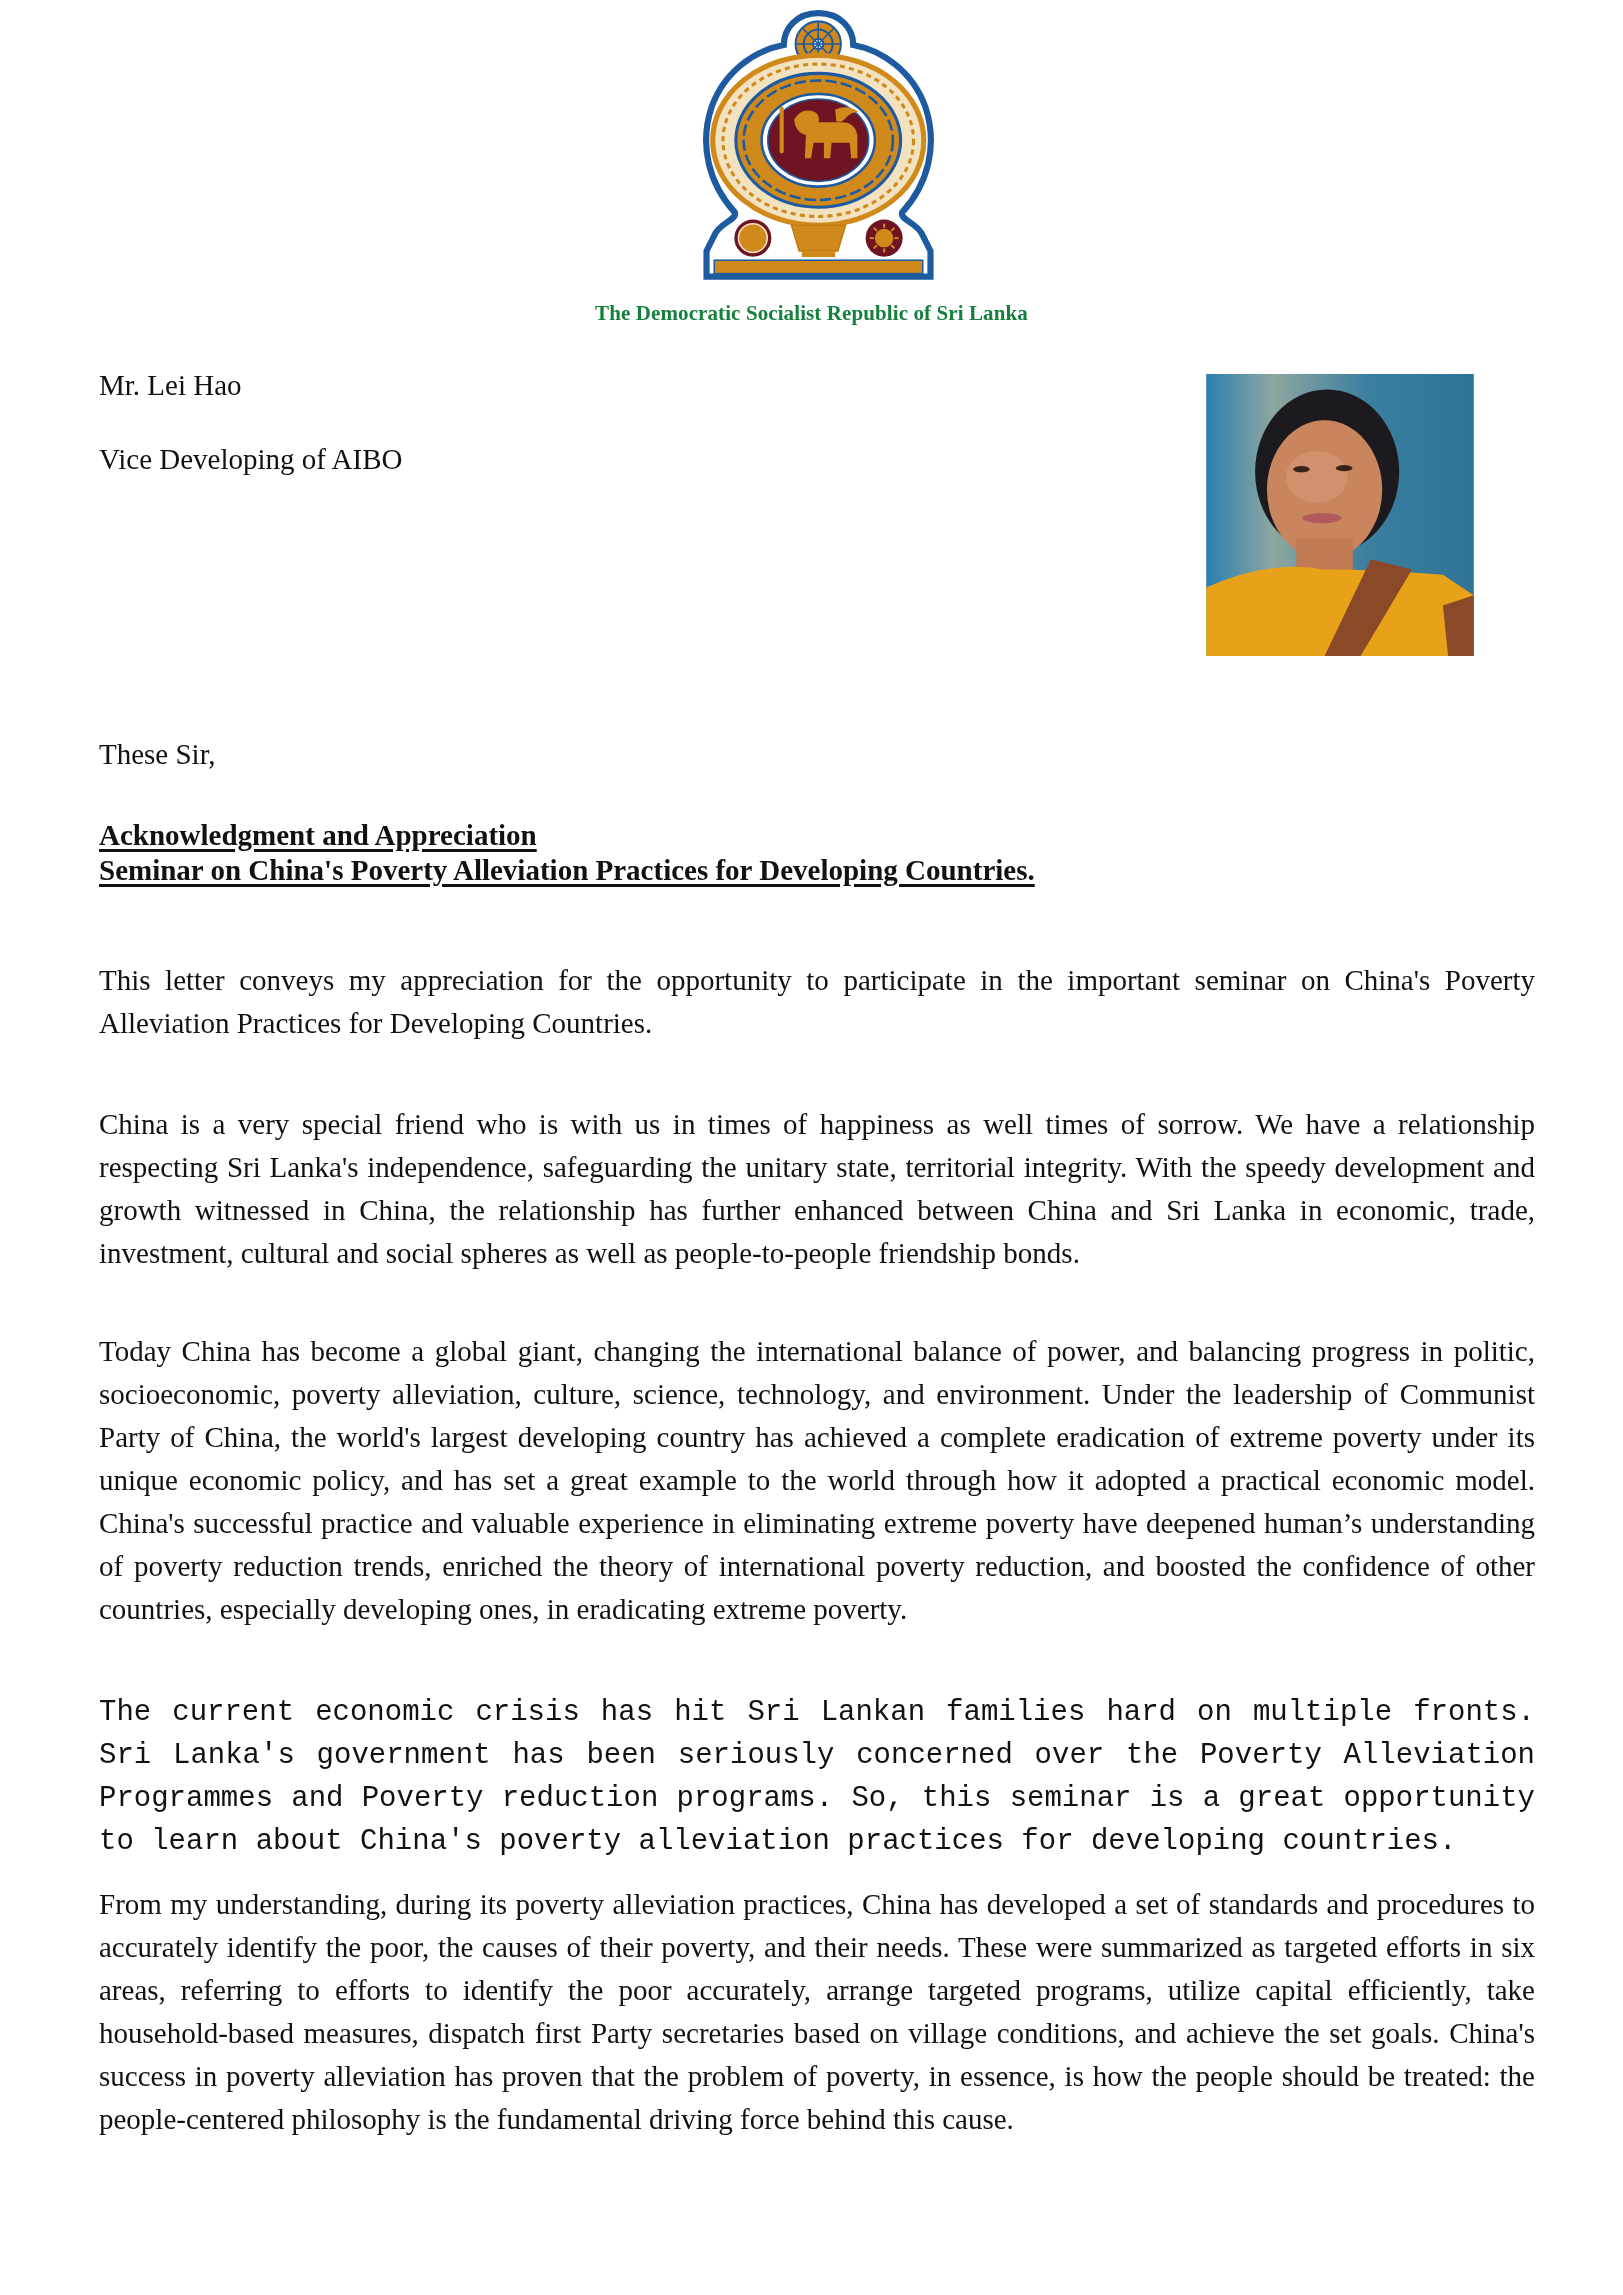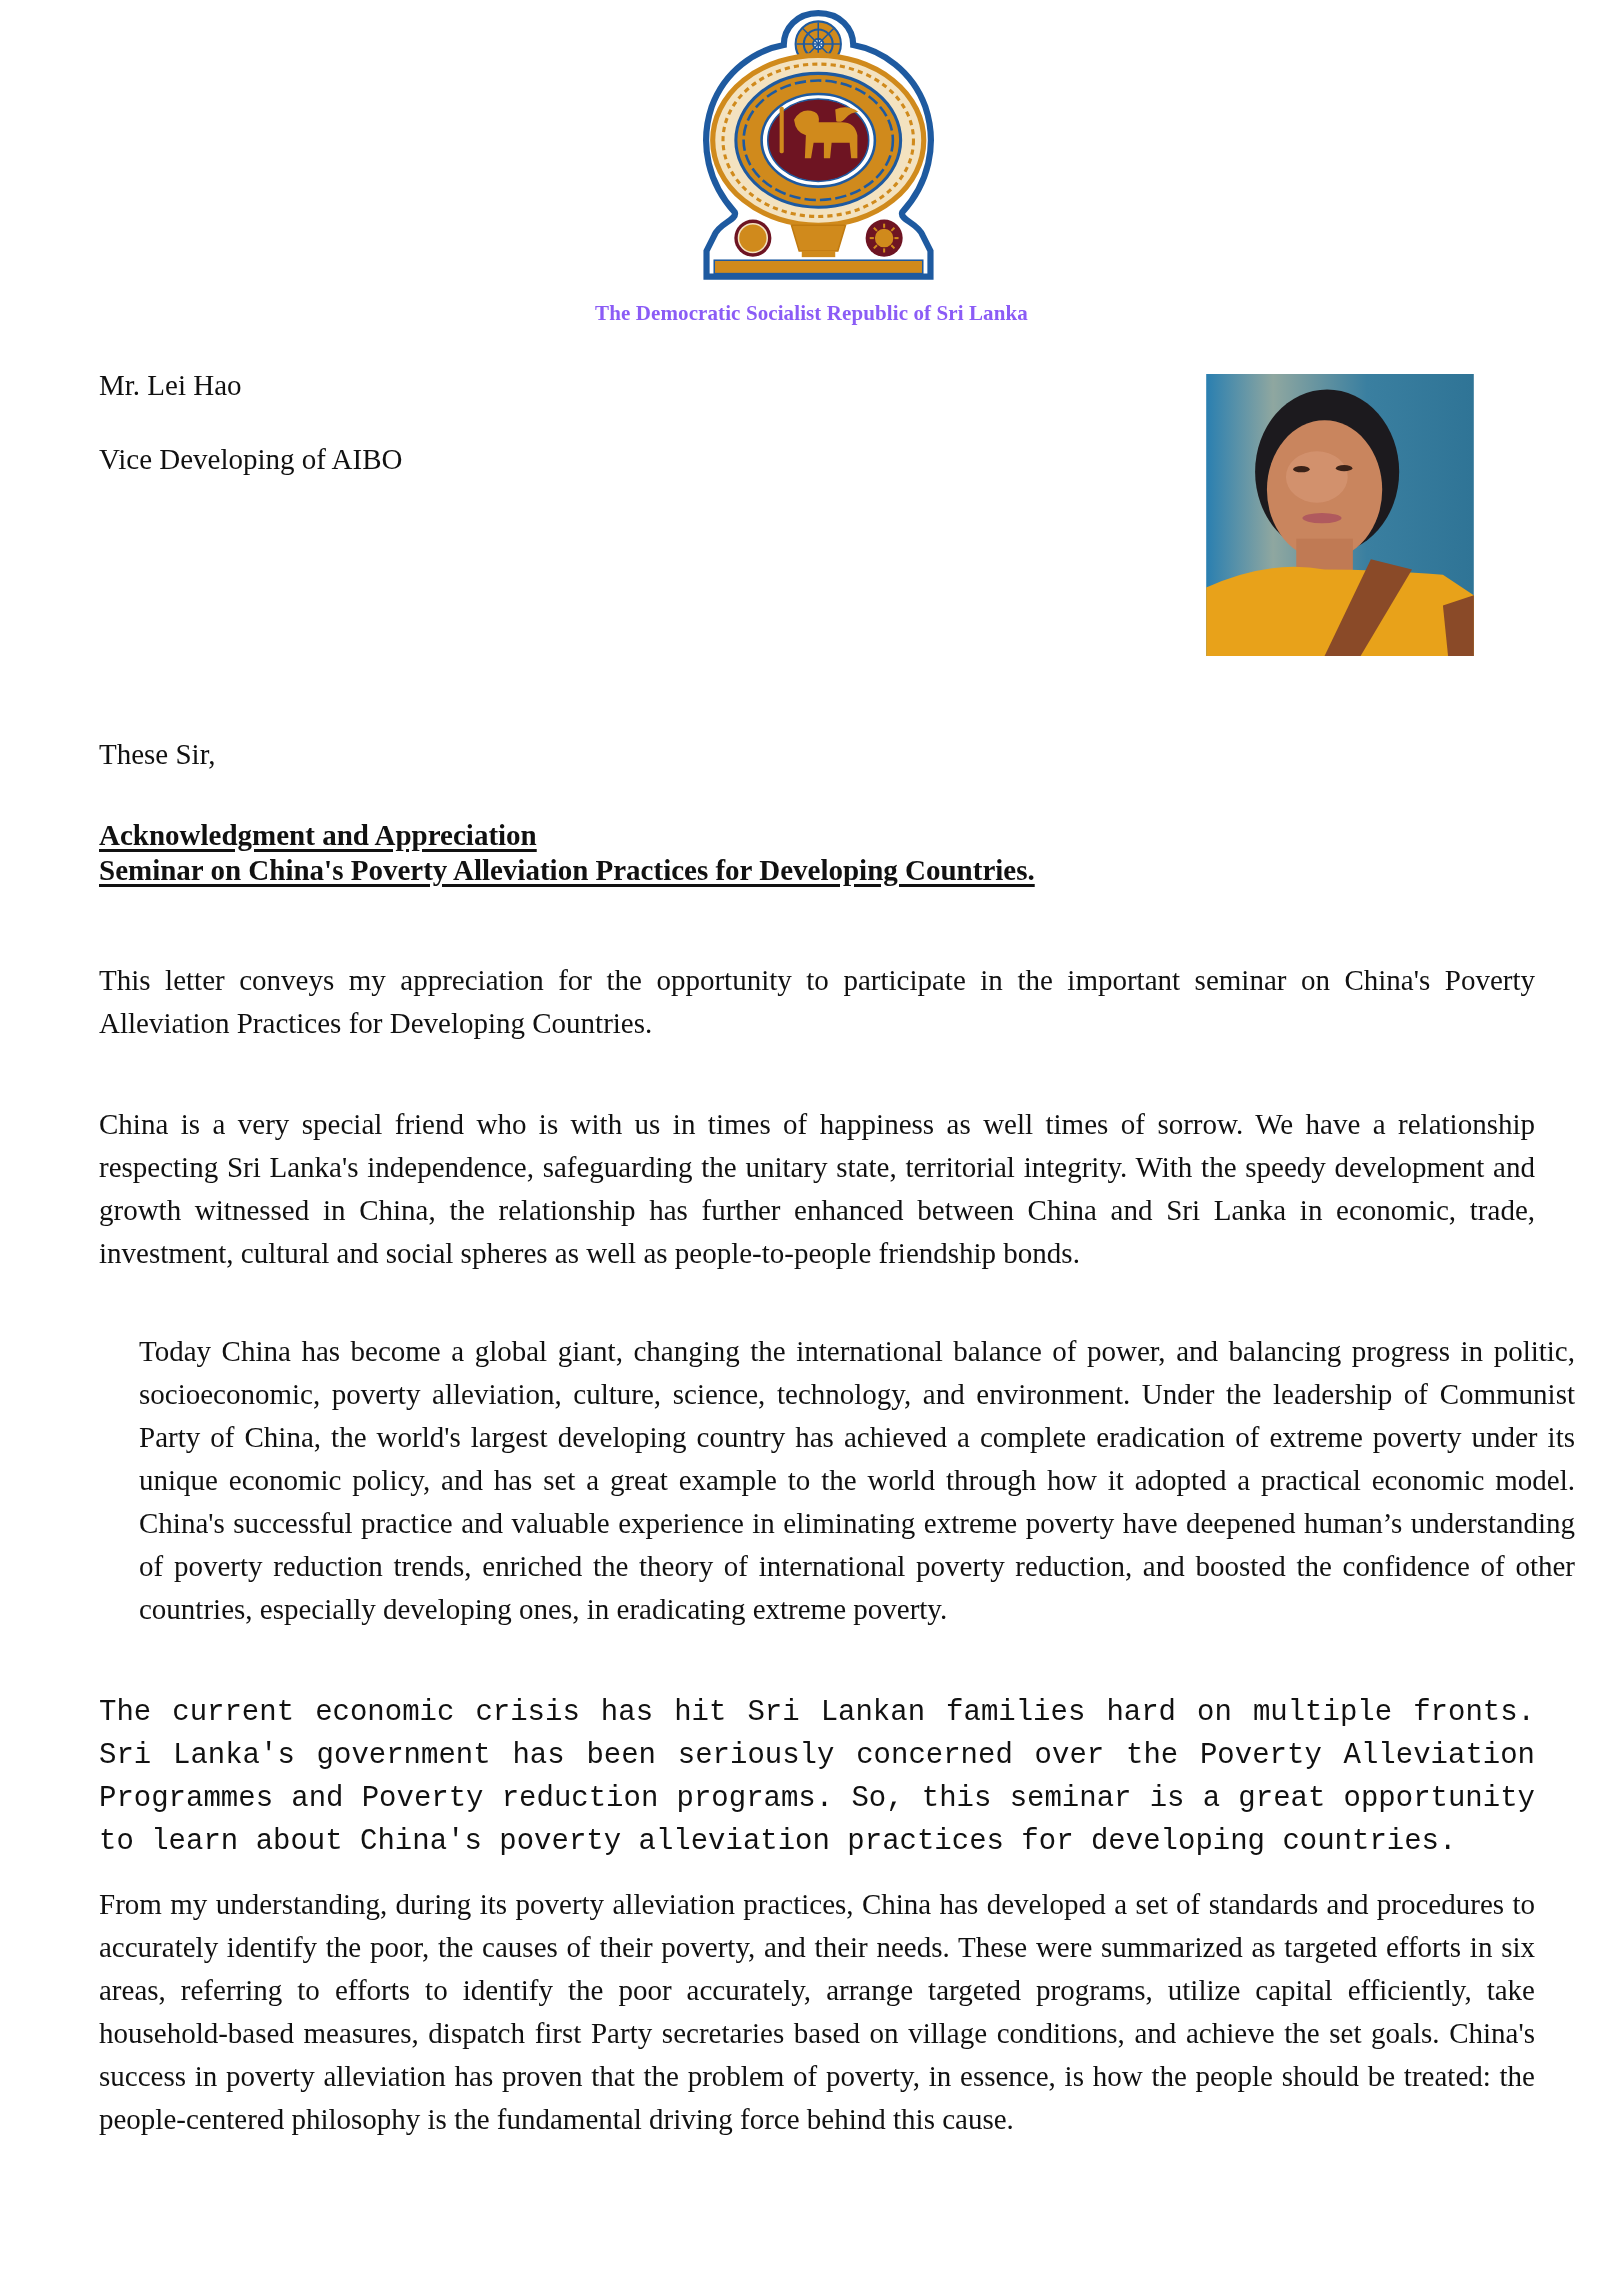--- a/index.html
+++ b/index.html
@@ -8,42 +8,42 @@
     font-family: "Liberation Serif", "DejaVu Serif", serif;
     color: #111111;
   }
   .page { position: absolute; left: 0; top: 0; width: 1623px; height: 2295px; background: #fff; }
 
   
   .emblem { position: absolute; left: 696px; top: 9.3px; width: 245px; height: 278px; }
   .emblem-caption {
     position: absolute; left: 0; width: 1623px; top: 301px; text-align: center;
     font-family: "Liberation Serif", serif; font-weight: bold; font-size: 21px;
-    color: #8b5cf6; letter-spacing: 0.1px;
+    color: #15803d; letter-spacing: 0.1px;
   }
 
   
   .recipient { position: absolute; left: 99px; top: 371px; }
   .recipient .line { font-size: 29px; line-height: 29px; height: 29px; margin-bottom: 45px; white-space: nowrap; }
 
   
   .photo { position: absolute; left: 1206px; top: 374px; width: 268px; height: 282px; overflow: hidden; }
 
   
   .salutation { position: absolute; left: 99px; top: 738px; font-size: 29px; }
   .subject { position: absolute; left: 99px; top: 818px; font-weight: bold; font-size: 29px; line-height: 35px; }
   .subject div { text-decoration: underline; text-decoration-thickness: 2.6px; text-underline-offset: 4.1px; white-space: nowrap; }
 
   .para {
     position: absolute; left: 99px; width: 1436px;
     font-size: 29px; line-height: 43px; text-align: justify;
   }
   .p1 { top: 930px; }
   .p2 { top: 1074px; }
-  .p3 { top: 1301px; margin-left: 40px; }
+  .p3 { top: 1301px; }
   .p4 { top: 1662px; font-family: Liberation Mono, monospace; }
   .p5 { top: 1854px; }
 </style>
 </head>
 <body>
 
 <div class="page">
 
   <div class="emblem">
     <svg viewBox="0 0 475 540" width="245" height="278" xmlns="http://www.w3.org/2000/svg">

